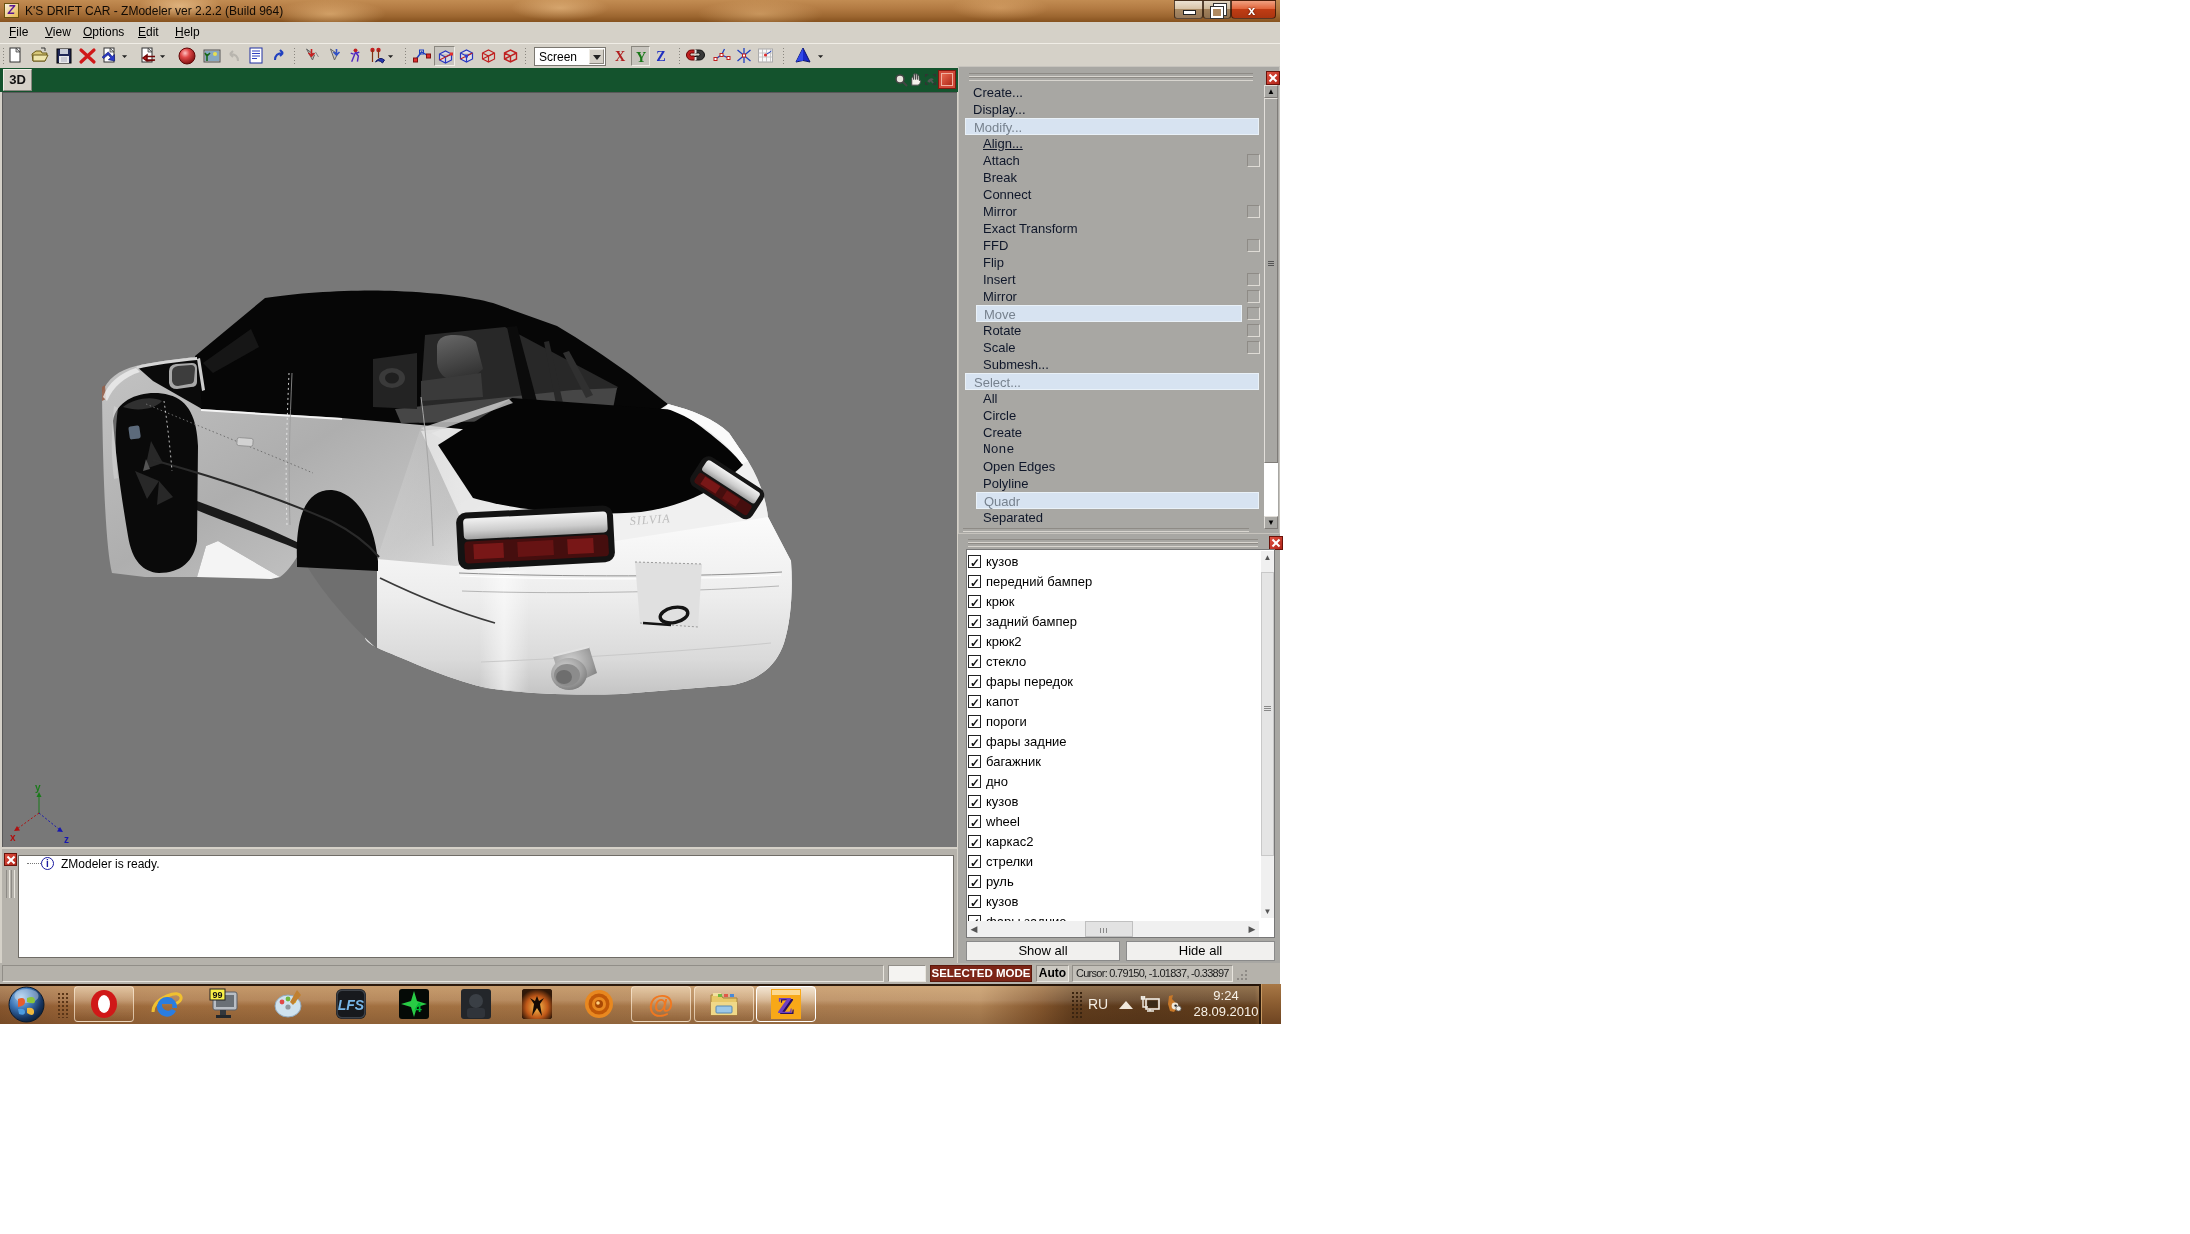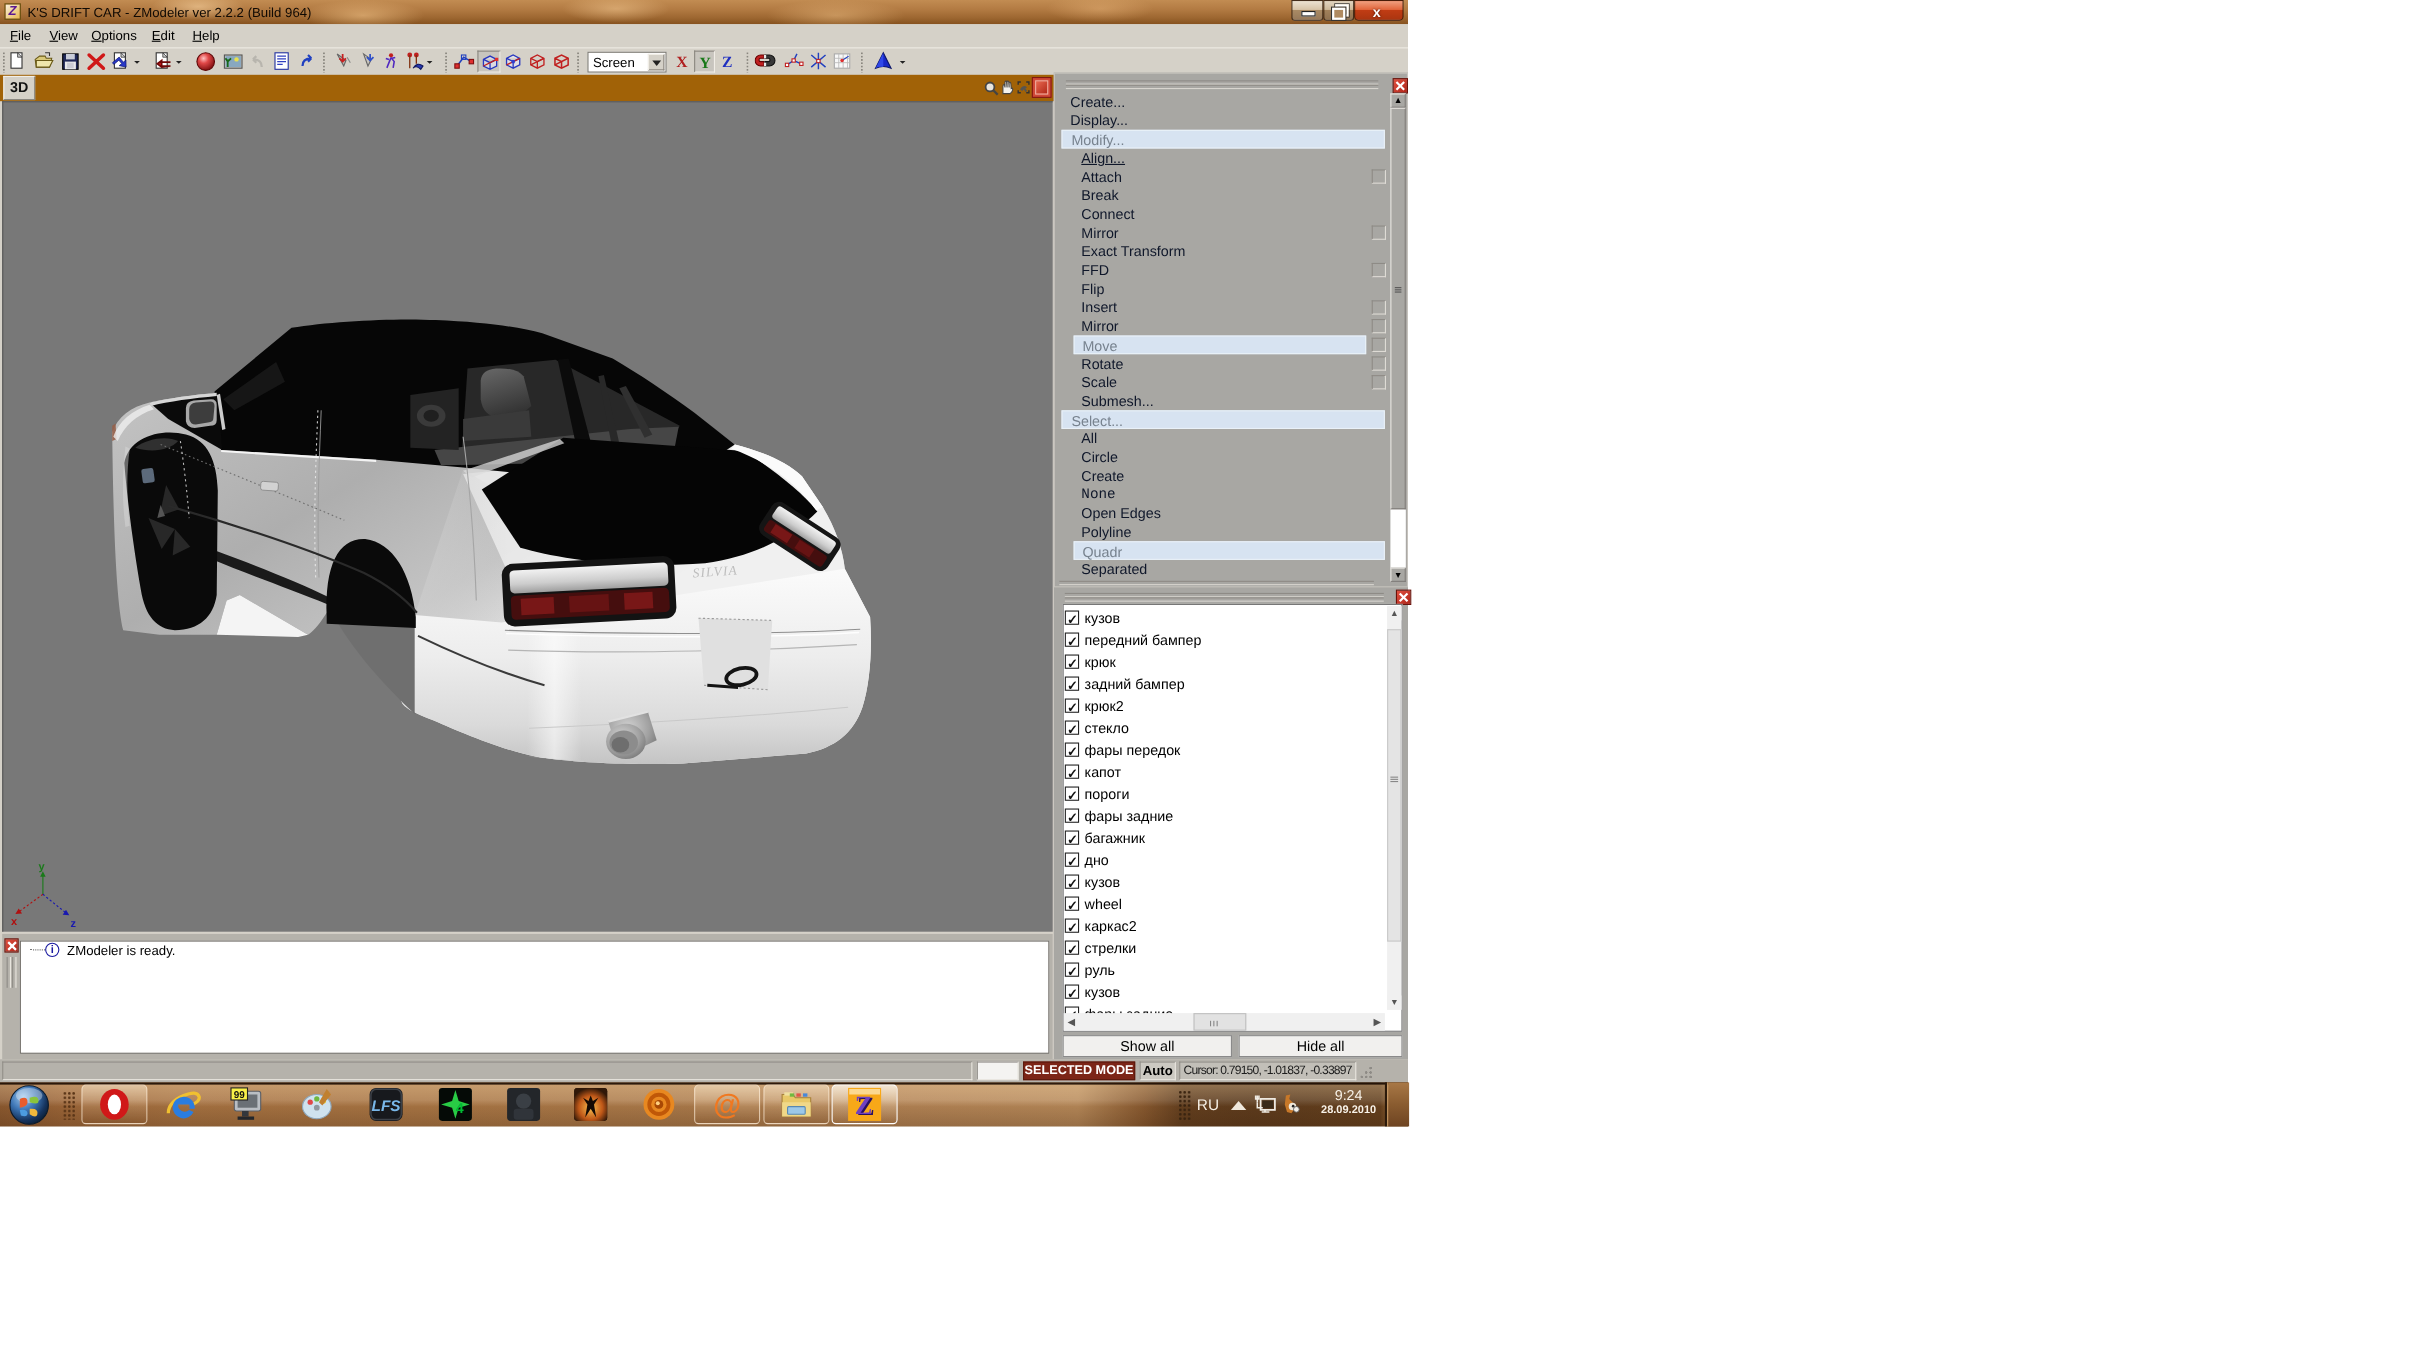--- a/index.html
+++ b/index.html
@@ -24,21 +24,21 @@
 
 
 #menubar{position:absolute;left:0;top:22px;width:1280px;height:21px;background:#d5d1c8;border-bottom:1px solid #bdb9b0;}
 #menubar span{position:absolute;top:3px;font-size:12px;color:#000;}
 #menubar u{text-decoration:underline;}
 
 
 #toolbar{position:absolute;left:0;top:43px;width:1280px;height:25px;background:#d5d1c8;border-top:1px solid #f0ede6;}
 
 
-#tabrow{position:absolute;left:0;top:68px;width:958px;height:24px;background:#a16207;}
+#tabrow{position:absolute;left:0;top:68px;width:958px;height:24px;background:#14532d;}
 #btn3d{position:absolute;left:3px;top:1px;width:29px;height:22px;background:#d5d1c8;border:1px solid #8a8780;border-top-color:#f2efe8;border-left-color:#f2efe8;box-sizing:border-box;font-size:13px;font-weight:bold;text-align:center;line-height:20px;color:#111;}
 #tabstrip{position:absolute;left:34px;top:1px;width:923px;height:22px;background:#c9c6c0;border:1px solid #97948e;border-top-color:#e8e5de;border-left-color:#e8e5de;box-sizing:border-box;}
 #tabstrip .lbl{position:absolute;left:10px;top:3px;font-size:12px;color:#222;}
 #redstop{position:absolute;left:938px;top:2px;width:18px;height:19px;background:#d04838;border:1px solid #801810;box-sizing:border-box;}
 #redstop:before{content:"";position:absolute;left:2px;top:2px;right:2px;bottom:2px;border:1px solid #f0b0a0;background:linear-gradient(135deg,#e86850,#b02818);}
 
 
 #viewport{position:absolute;left:2px;top:92px;width:955px;height:755px;background:#787878;border-top:1px solid #585858;border-left:1px solid #585858;box-sizing:border-box;}
 
 
@@ -735,17 +735,17 @@
       <path d="M3 2 v6 M1.5 2 v3 h3 v-3" fill="none" stroke="#f0ece4" stroke-width="1.4"></path>
       <path d="M3 8 v5 h5 M10 15 v2 M7 17 h7" fill="none" stroke="#f0ece4" stroke-width="1.4"></path>
     </svg>
     <svg style="position:absolute;left:1165px;top:10px;width:18px;height:20px;" viewBox="0 0 18 20">
       <path d="M4 2 L8 1 L7 5 L10 8 L12 14 L9 18 L5 17 L3 10 Z" fill="#c87828"></path>
       <circle cx="10" cy="12" r="3.4" fill="#f0e8da"></circle>
         <circle cx="10.6" cy="11.6" r="1.2" fill="#222"></circle>
       <circle cx="13.5" cy="14.5" r="2.6" fill="#f4f0e8" stroke="#555" stroke-width="0.8"></circle>
     </svg>
     <div style="position:absolute;left:1196px;top:4px;width:60px;text-align:center;font-size:13px;color:#f8f2e8;">9:24</div>
-    <div style="position:absolute;left:1188px;top:20px;width:76px;text-align:center;font-size:10px;color:#f8f2e8;font-weight:bold;">28.09.2010</div>
+    <div style="position:absolute;left:1188px;top:20px;width:76px;text-align:center;font-size:13px;color:#f8f2e8;">28.09.2010</div>
     <div style="position:absolute;left:1259px;top:0px;width:2px;height:40px;background:#2c1a0a;"></div>
     <div style="position:absolute;left:1261px;top:0px;width:19px;height:40px;background:linear-gradient(180deg,#a87846 0%,#8a5c30 50%,#6e4422 100%);border-left:1px solid #c89a64;"></div>
   </div>
 </div>
 
 </body></html>

